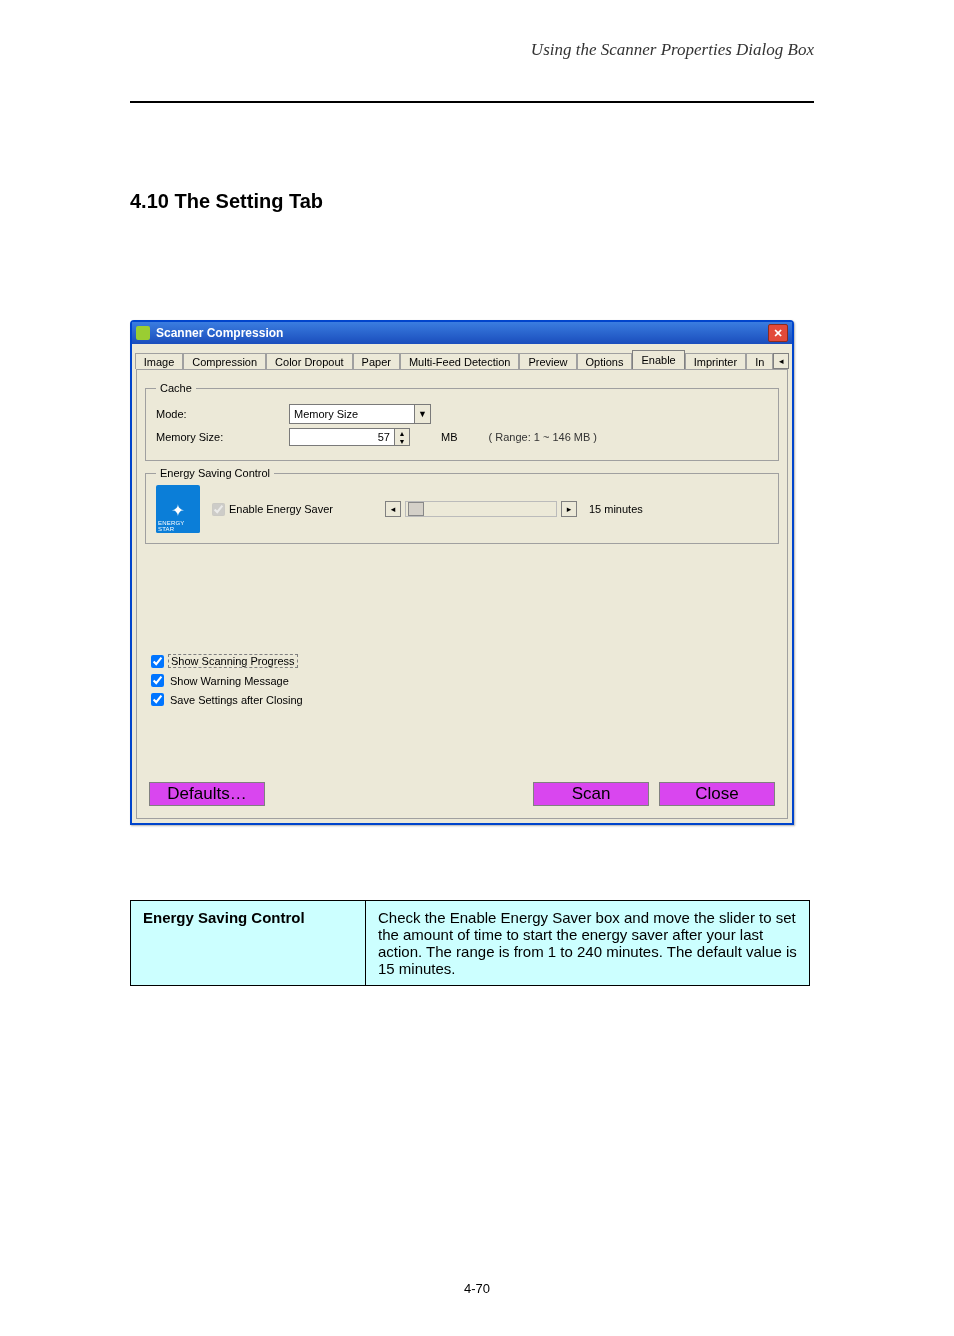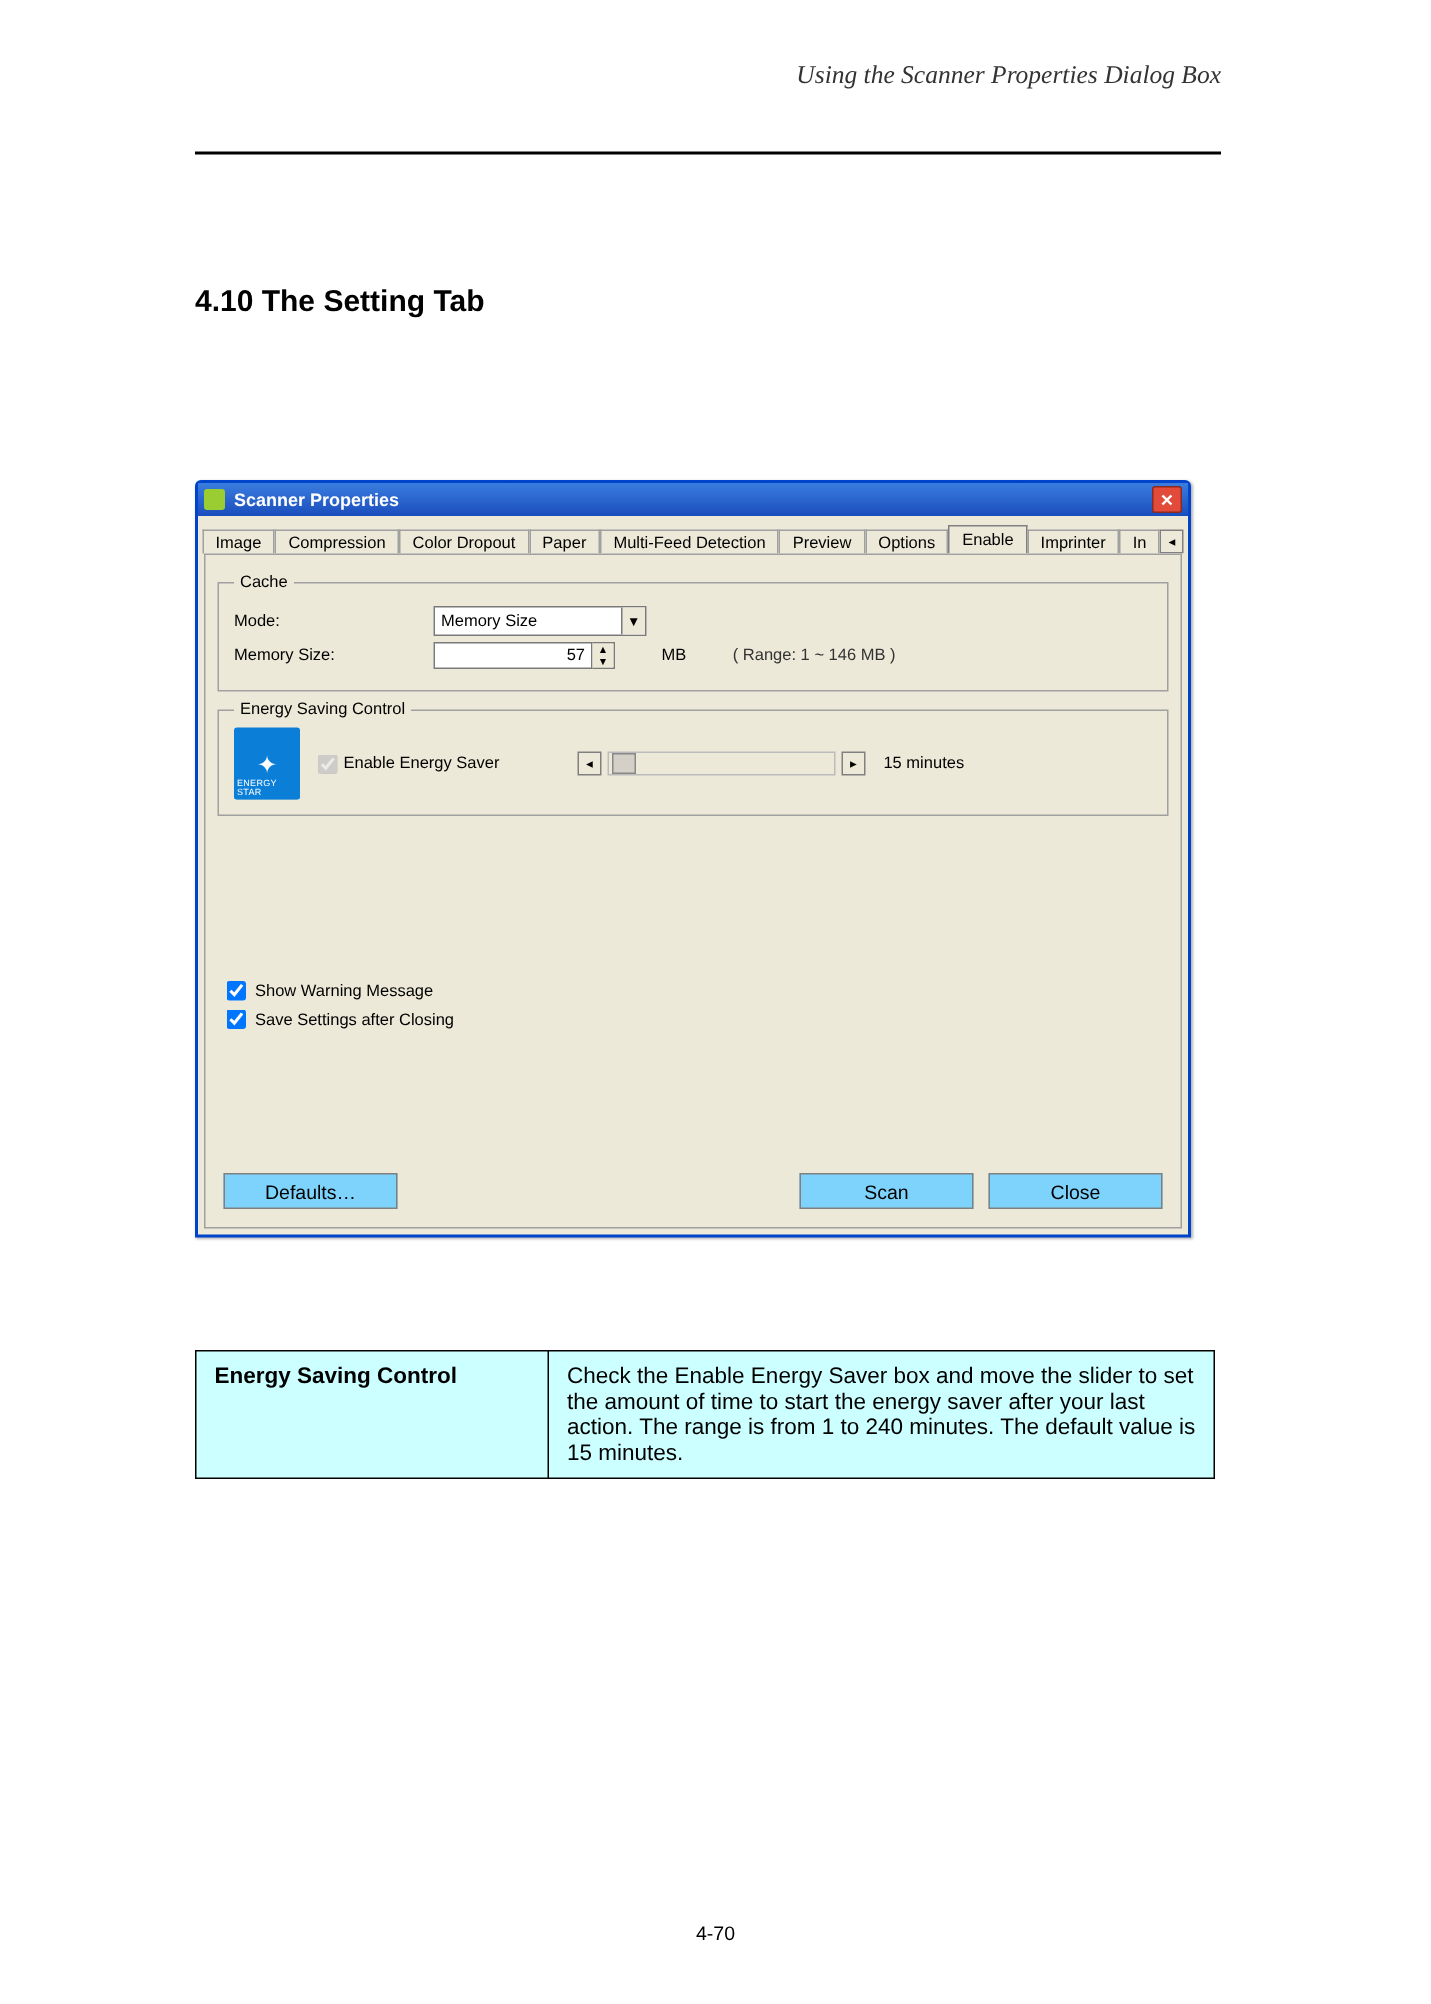--- a/index.html
+++ b/index.html
@@ -289,23 +289,23 @@
     bottom: 12px;
     left: 12px;
     right: 12px;
     display: flex;
     justify-content: space-between;
   }
   .button-bar .btn {
     min-width: 90px;
     height: 22px;
     border: 1px solid #808080;
-    background: #7dd3fc;
-    display: flex; align-items: center; justify-content: center;
-    font-size: 13px;
+    background: #d946ef;
+    display: flex; align-items: center; justify-content: center;
+    font-size: 17px;
     padding: 0 12px;
     cursor: default;
   }
   .btn-row-right { display: flex; gap: 10px; }
 
   
   .doc-table {
     position: absolute;
     top: 900px;
     left: 130px;
@@ -340,21 +340,21 @@
 <div class="page">
 
   <div class="page-header">Using the Scanner Properties Dialog Box</div>
   <hr class="page-hr">
 
   <div class="section-title">4.10 The Setting Tab</div>
 
   <div class="dialog">
     <div class="titlebar">
       <span class="app-icon"></span>
-      <span>Scanner Properties</span>
+      <span>Scanner Compression</span>
       <span class="spacer"></span>
       <span class="close-btn">✕</span>
     </div>
 
     <div class="tabstrip">
       <span class="tab">Image</span>
       <span class="tab">Compression</span>
       <span class="tab">Color Dropout</span>
       <span class="tab">Paper</span>
       <span class="tab">Multi-Feed Detection</span>
@@ -414,20 +414,24 @@
             </span>
             <span class="arrow-btn">▸</span>
             <span class="minutes">15 minutes</span>
           </div>
         </div>
       </fieldset>
 
       <div class="option-list">
         <label class="chk">
           <input type="checkbox" checked="" style="">
+          <span class="lbl dashed">Show Scanning Progress</span>
+        </label>
+        <label class="chk">
+          <input type="checkbox" checked="" style="">
           <span class="lbl">Show Warning Message</span>
         </label>
         <label class="chk">
           <input type="checkbox" checked="" style="">
           <span class="lbl">Save Settings after Closing</span>
         </label>
       </div>
 
       <div class="button-bar">
         <div class="btn">Defaults…</div>

